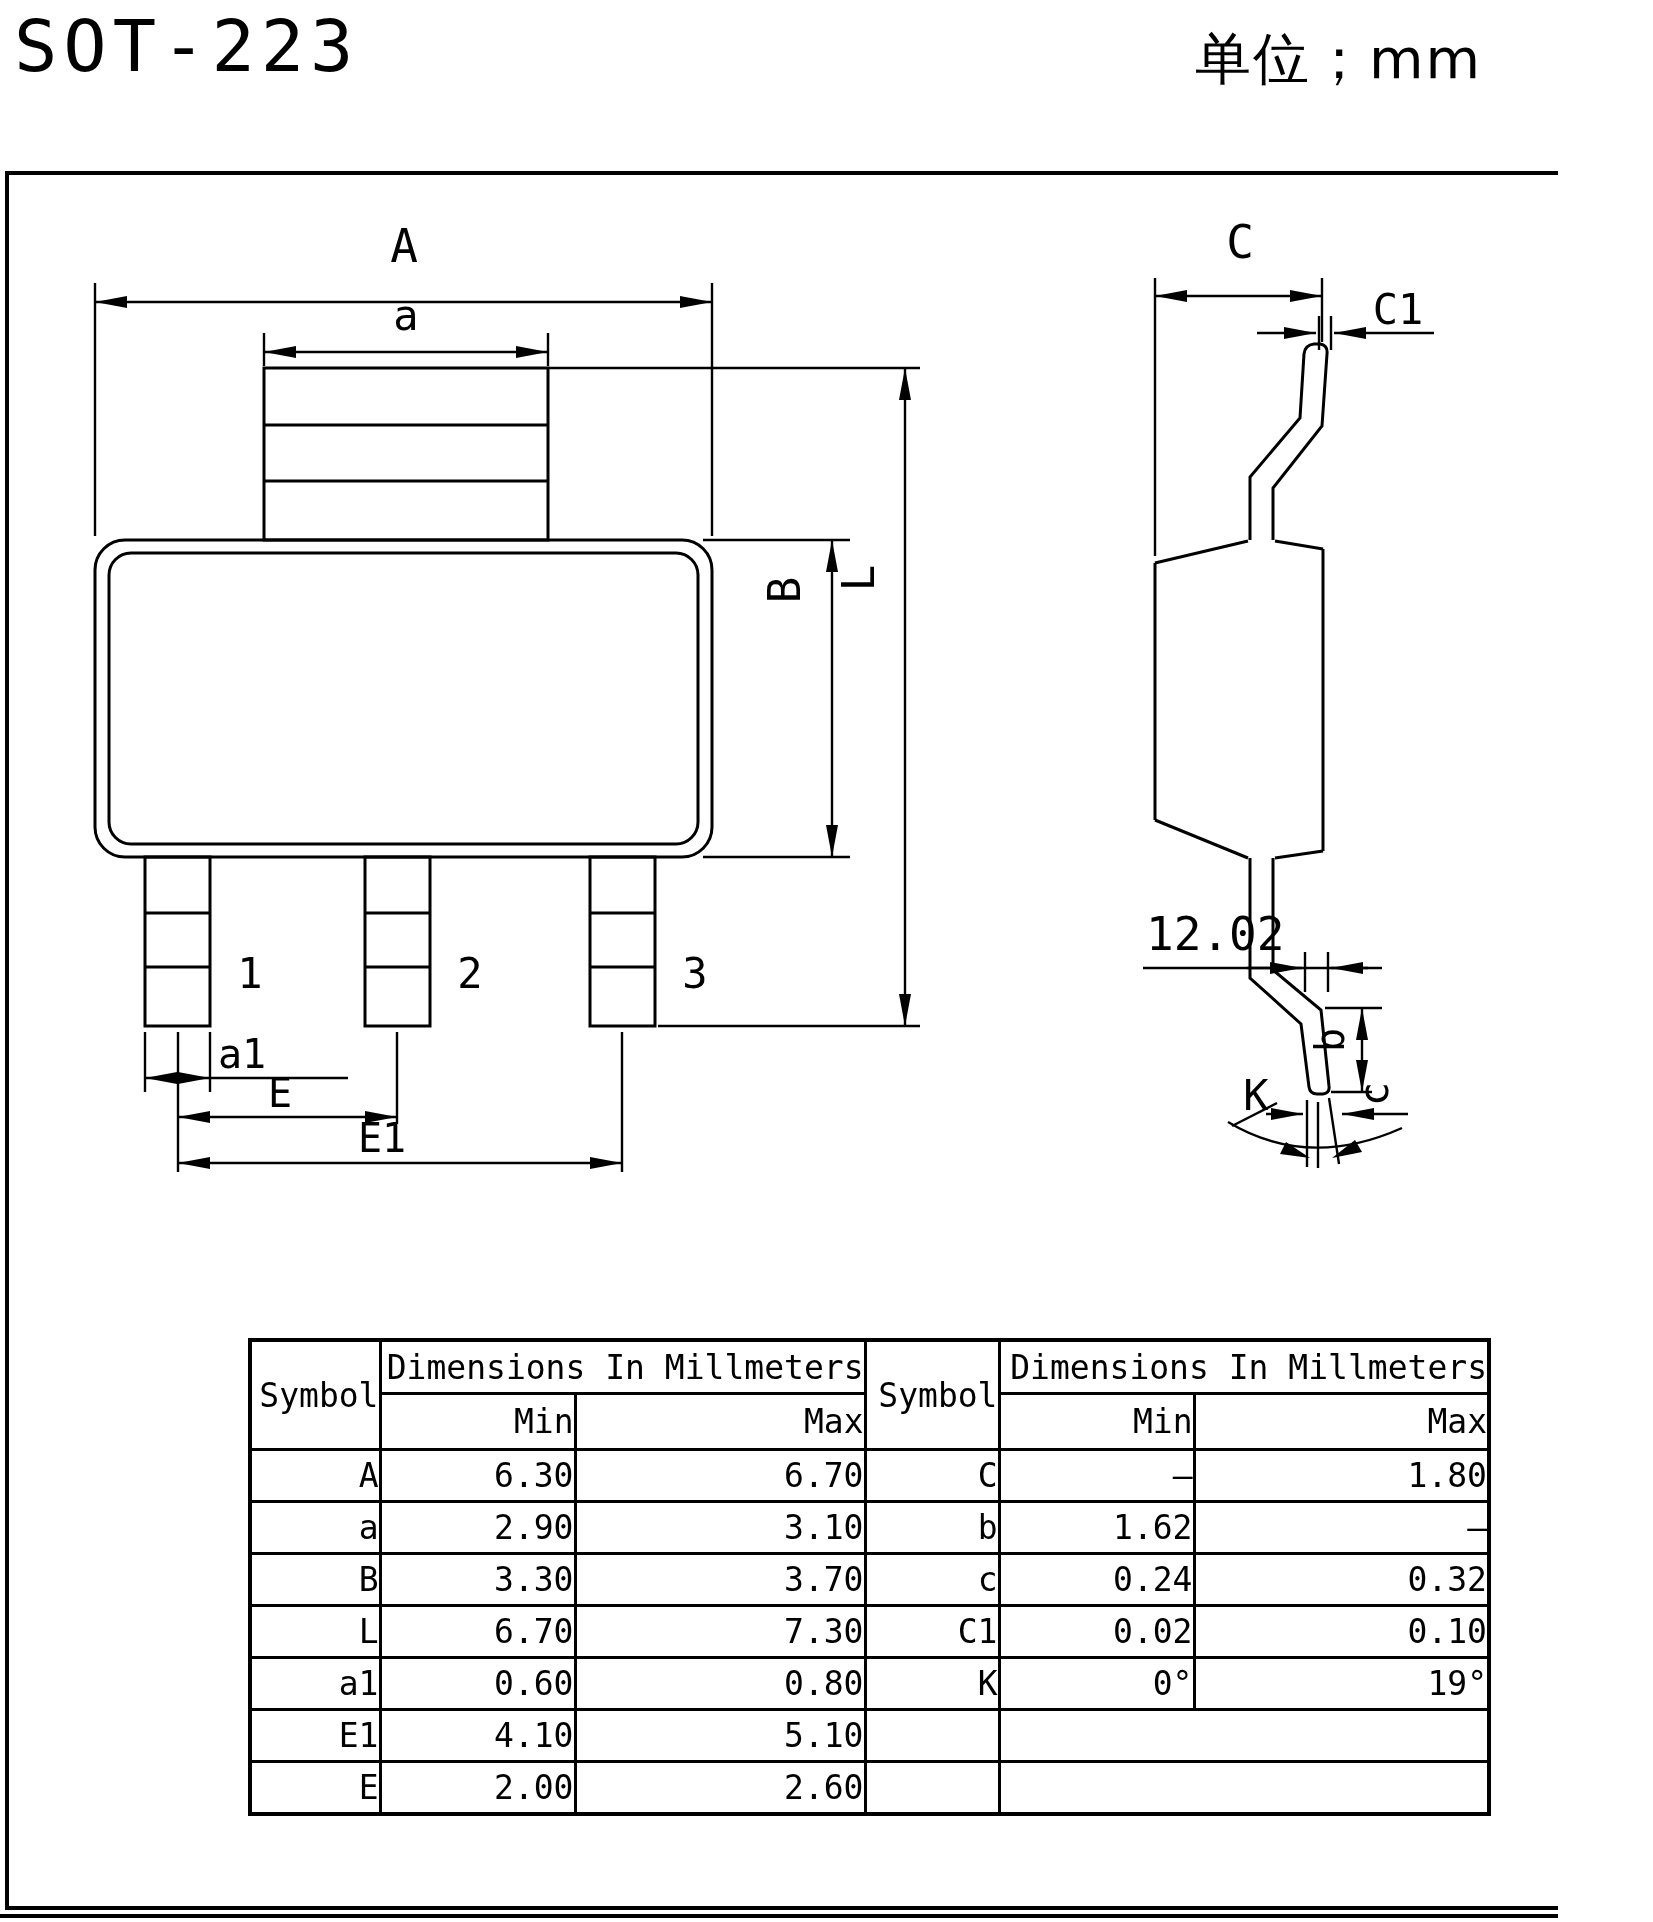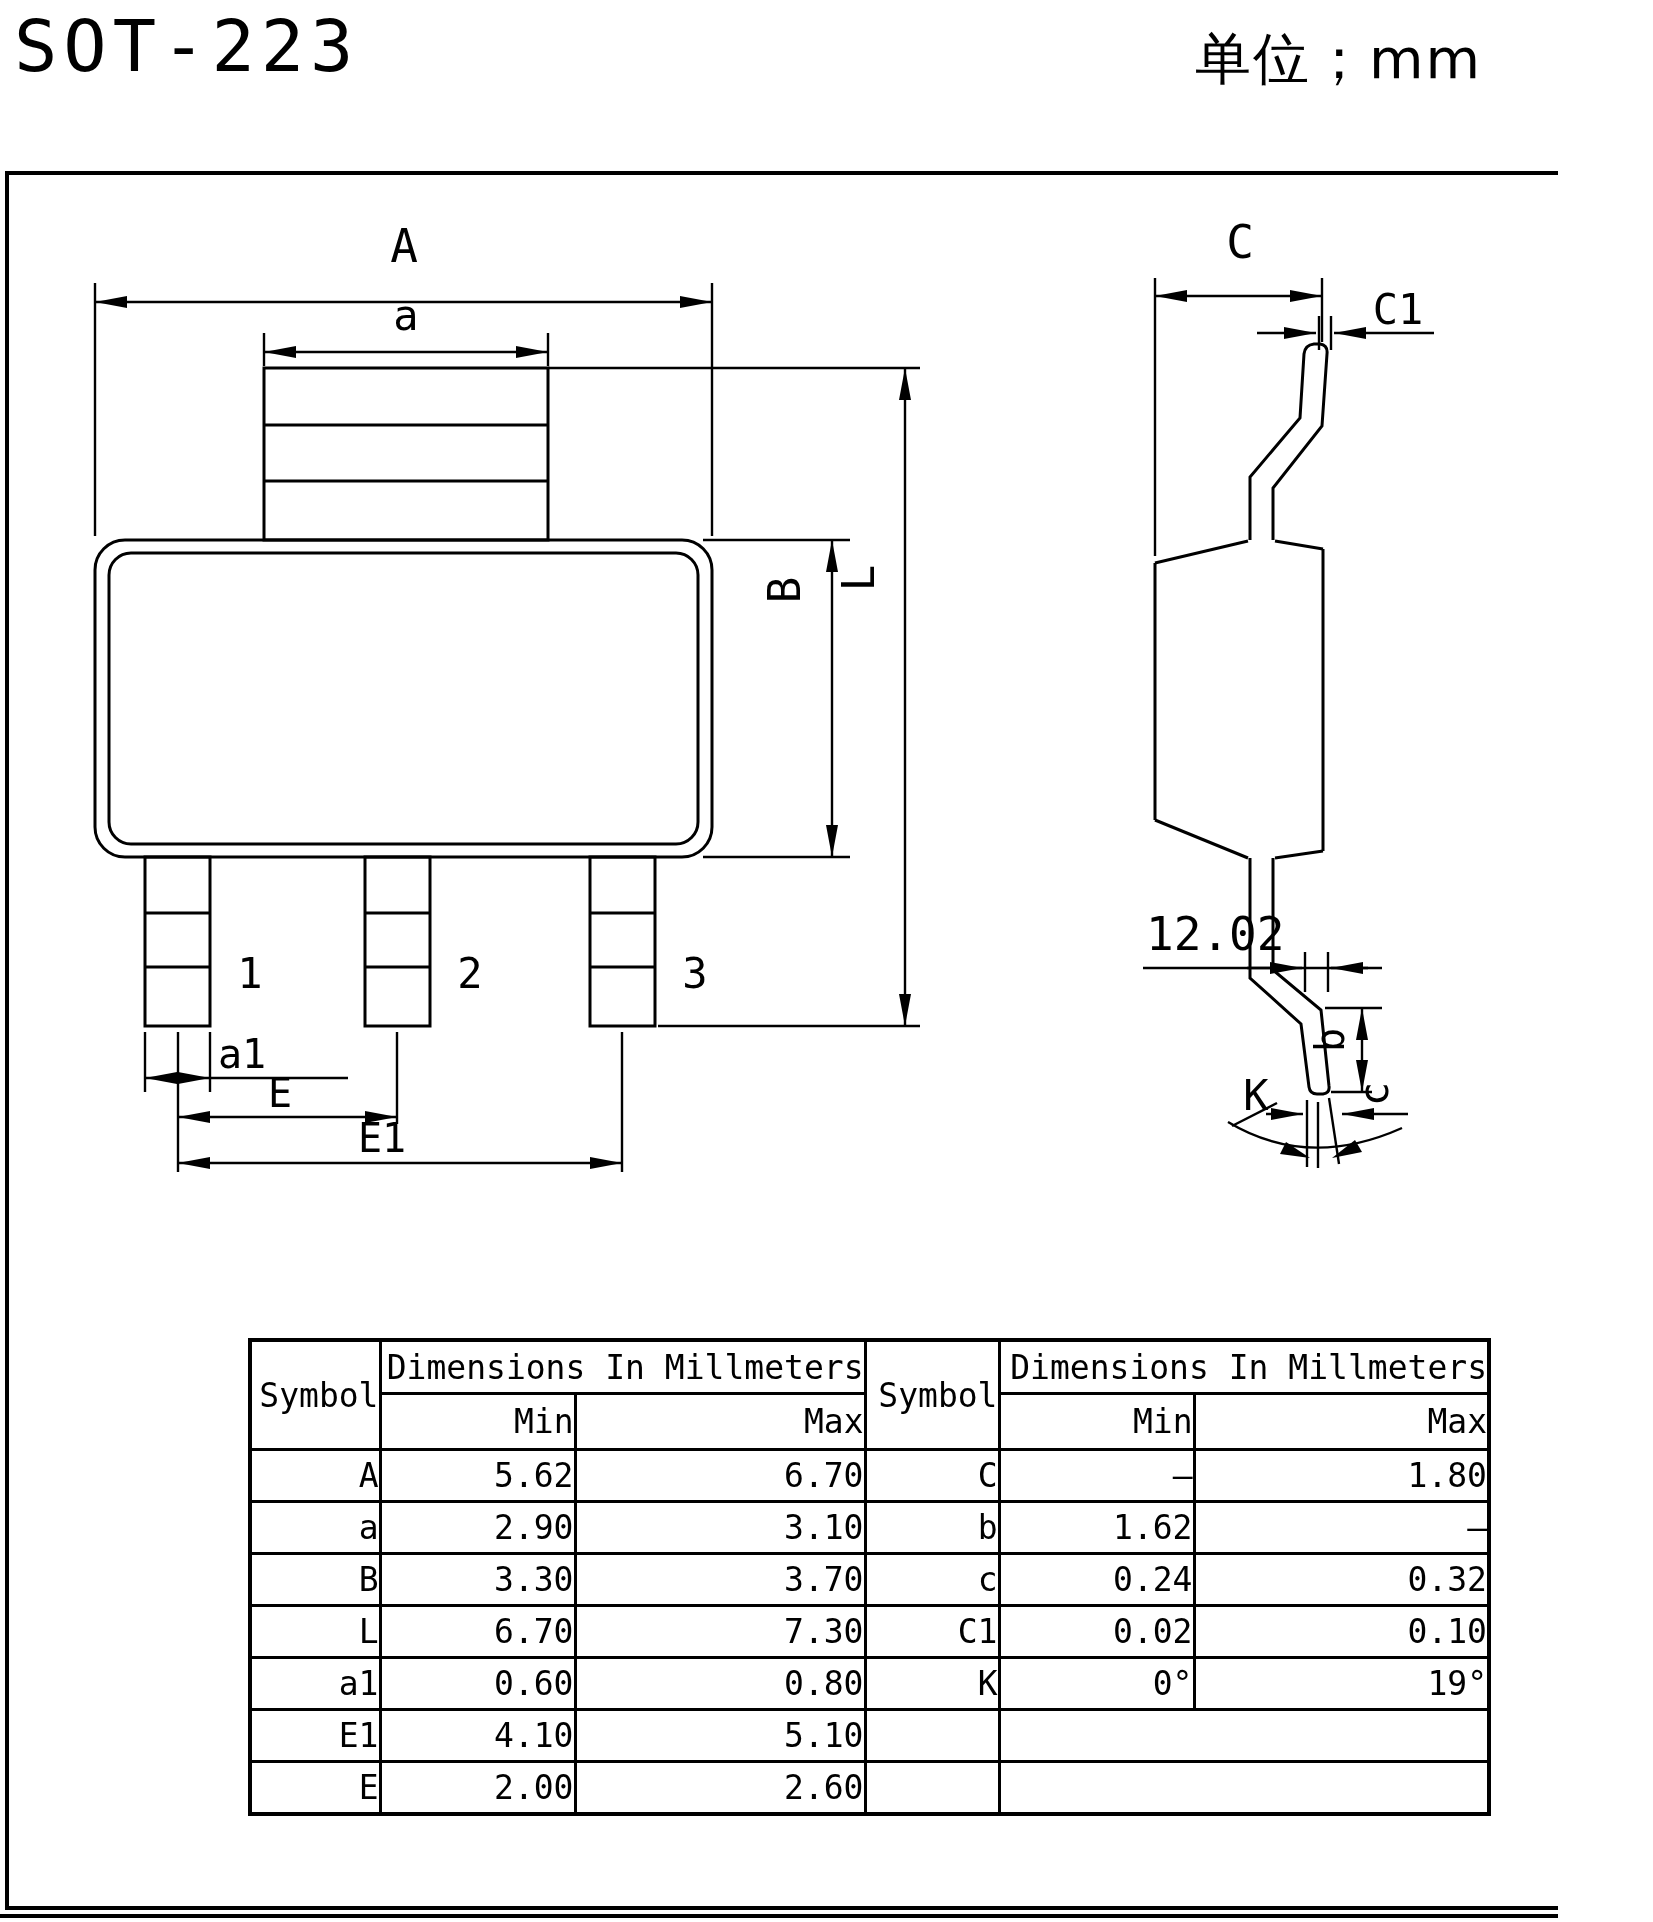--- a/index.html
+++ b/index.html
@@ -191,21 +191,21 @@
         <td colspan="2">Dimensions In Millmeters</td>
       </tr>
       <tr class="hdr2">
         <td>Min</td>
         <td>Max</td>
         <td>Min</td>
         <td>Max</td>
       </tr>
     <tr>
           <td>A</td>
-          <td>5.62</td>
+          <td>6.30</td>
           <td>6.70</td>
           <td>C</td>
           <td>–</td>
           <td>1.80</td>
         </tr>
         <tr>
           <td>a</td>
           <td>2.90</td>
           <td>3.10</td>
           <td>b</td>

